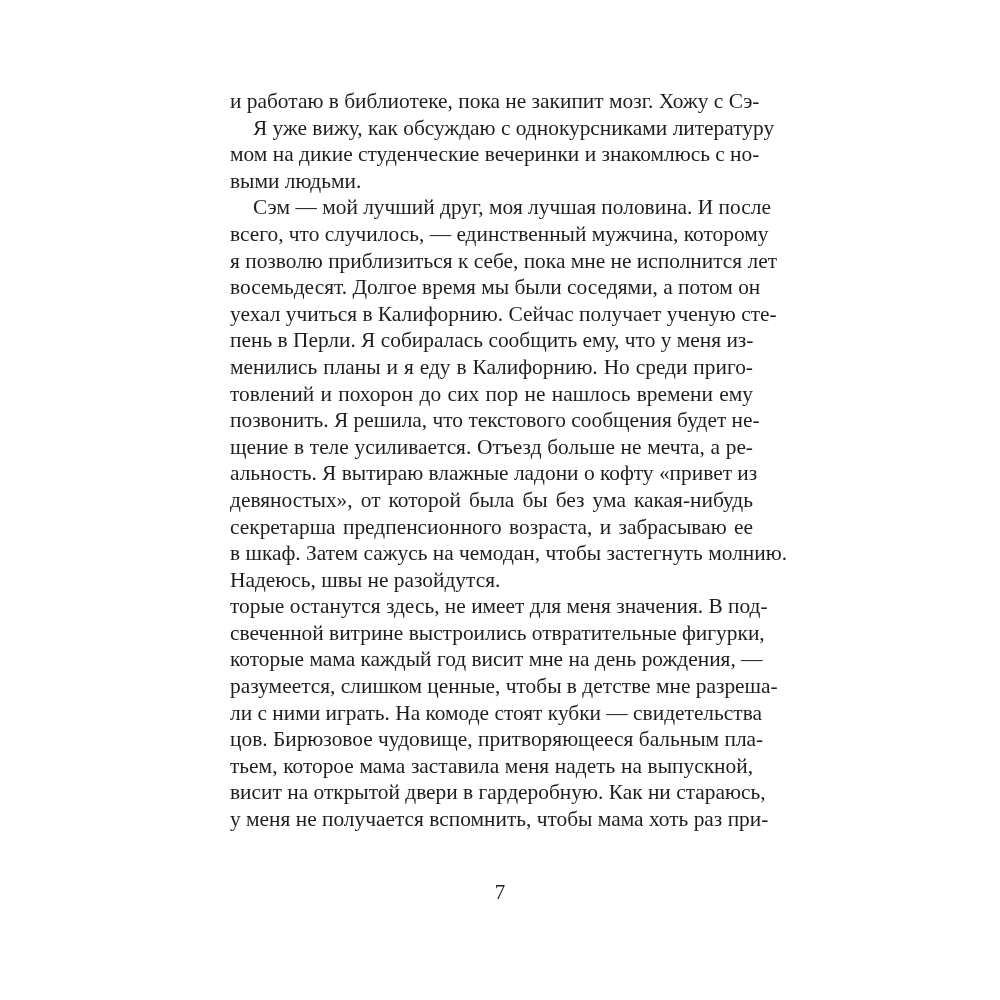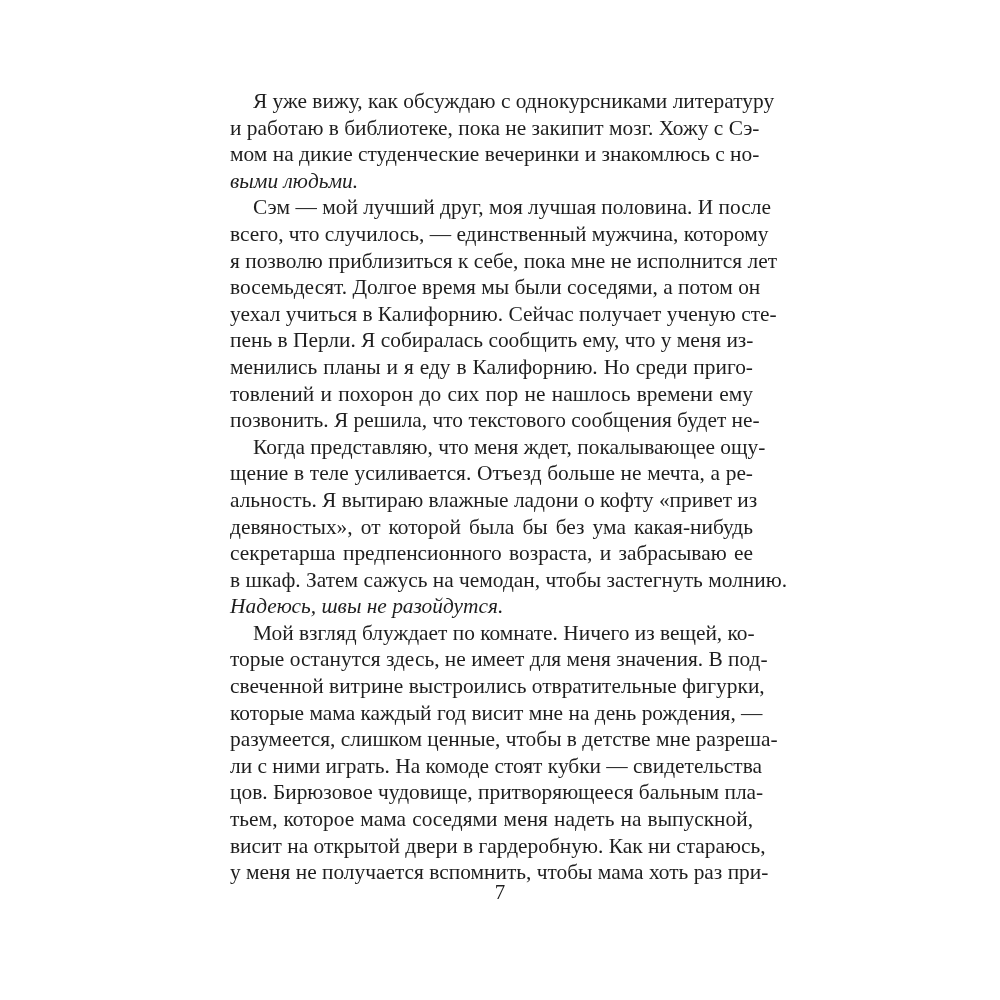--- a/index.html
+++ b/index.html
@@ -3,64 +3,62 @@
 <meta charset="utf-8">
 <style>
   html, body { margin: 0; padding: 0; background: #ffffff; }
   body { width: 1000px; height: 1000px; position: relative; overflow: hidden; }
   .page {
     position: absolute; left: 230px; top: 88px; width: 523px;
     font-family: "Liberation Serif", "DejaVu Serif", serif;
     font-size: 21.4px; line-height: 26.6px; color: #1e1e1e;
   }
   .line { display: block; white-space: nowrap; text-align: justify; text-align-last: justify; height: 26.6px; }
-  .line.last { text-align-last: left; font-style: italic; }
+  .line.last { text-align-last: left; }
   .line.indent { padding-left: 23px; }
   .page-number {
     position: absolute; left: 0; width: 1000px; top: 880px; text-align: center;
     font-family: "Liberation Serif", "DejaVu Serif", serif; font-size: 21px; color: #1e1e1e;
   }
 </style>
 </head>
 <body>
 
 <div class="page">
   <div>
+    <span class="line">и работаю в библиотеке, пока не закипит мозг. Хожу с Сэ-</span>
     <span class="line indent">Я уже вижу, как обсуждаю с однокурсниками литературу</span>
-    <span class="line">и работаю в библиотеке, пока не закипит мозг. Хожу с Сэ-</span>
     <span class="line">мом на дикие студенческие вечеринки и знакомлюсь с но-</span>
     <span class="line last">выми людьми.</span>
   </div>
   <div>
     <span class="line indent">Сэм — мой лучший друг, моя лучшая половина. И после</span>
     <span class="line">всего, что случилось, — единственный мужчина, которому</span>
     <span class="line">я позволю приблизиться к себе, пока мне не исполнится лет</span>
     <span class="line">восемьдесят. Долгое время мы были соседями, а потом он</span>
     <span class="line">уехал учиться в Калифорнию. Сейчас получает ученую сте-</span>
     <span class="line">пень в Перли. Я собиралась сообщить ему, что у меня из-</span>
     <span class="line">менились планы и я еду в Калифорнию. Но среди приго-</span>
     <span class="line">товлений и похорон до сих пор не нашлось времени ему</span>
     <span class="line">позвонить. Я решила, что текстового сообщения будет не-</span>
   </div>
   <div>
-    <span class="line indent">Когда представляю, что меня ждет, покалывающее ощу-</span>
     <span class="line">щение в теле усиливается. Отъезд больше не мечта, а ре-</span>
     <span class="line">альность. Я вытираю влажные ладони о кофту «привет из</span>
     <span class="line">девяностых», от которой была бы без ума какая-нибудь</span>
     <span class="line">секретарша предпенсионного возраста, и забрасываю ее</span>
     <span class="line">в шкаф. Затем сажусь на чемодан, чтобы застегнуть молнию.</span>
     <span class="line last">Надеюсь, швы не разойдутся.</span>
   </div>
   <div>
-    <span class="line indent">Мой взгляд блуждает по комнате. Ничего из вещей, ко-</span>
     <span class="line">торые останутся здесь, не имеет для меня значения. В под-</span>
     <span class="line">свеченной витрине выстроились отвратительные фигурки,</span>
     <span class="line">которые мама каждый год висит мне на день рождения, —</span>
     <span class="line">разумеется, слишком ценные, чтобы в детстве мне разреша-</span>
     <span class="line">ли с ними играть. На комоде стоят кубки — свидетельства</span>
     <span class="line">цов. Бирюзовое чудовище, притворяющееся бальным пла-</span>
-    <span class="line">тьем, которое мама соседями меня надеть на выпускной,</span>
+    <span class="line">тьем, которое мама заставила меня надеть на выпускной,</span>
     <span class="line">висит на открытой двери в гардеробную. Как ни стараюсь,</span>
     <span class="line">у меня не получается вспомнить, чтобы мама хоть раз при-</span>
   </div>
 </div>
 
 <div class="page-number">7</div>
 
 </body></html>

